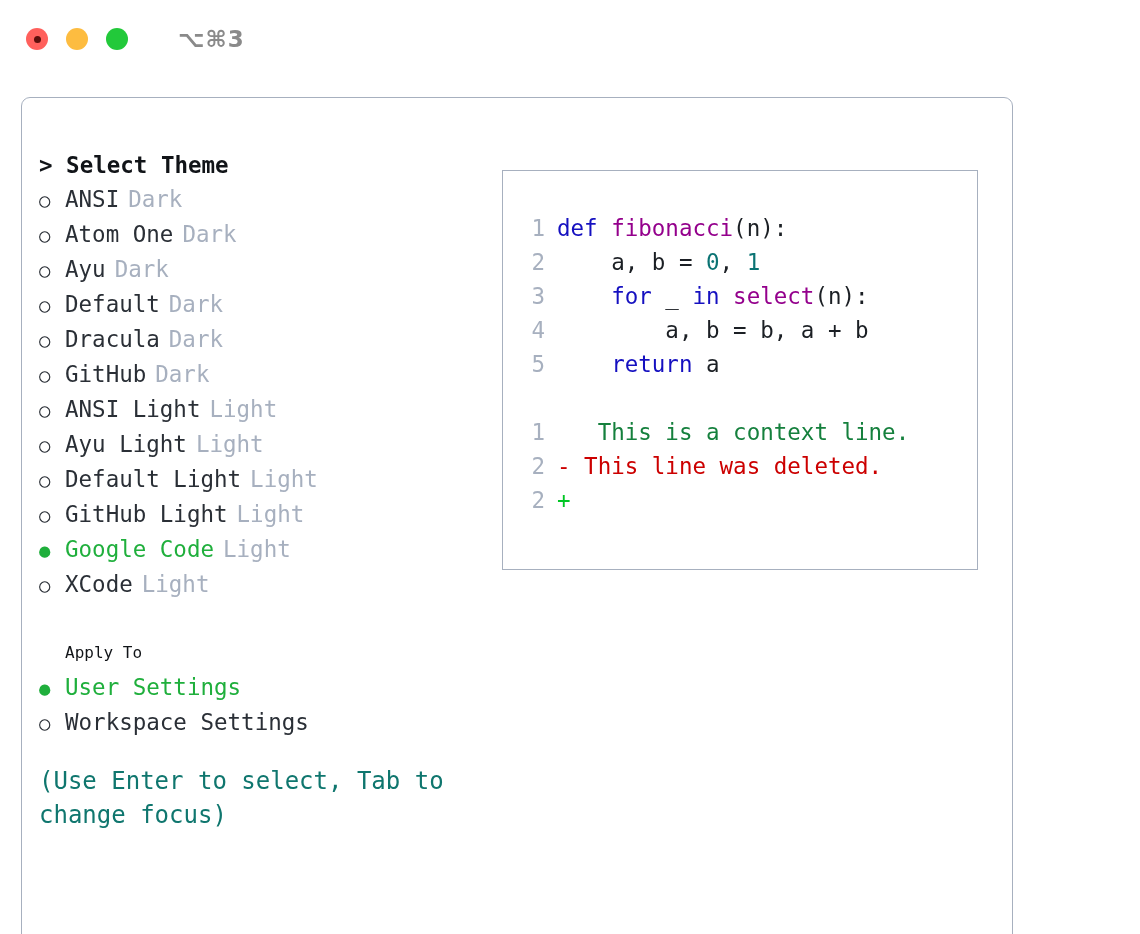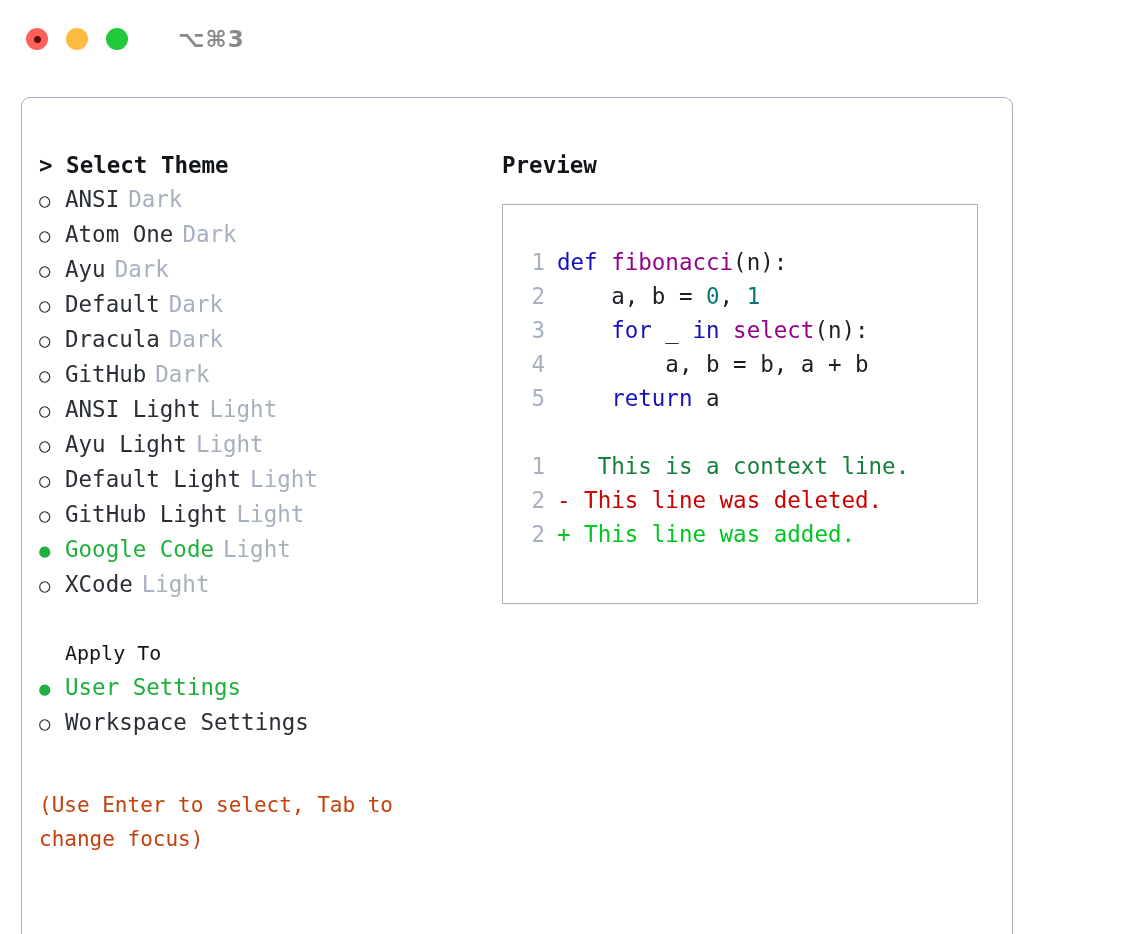--- a/index.html
+++ b/index.html
@@ -113,30 +113,30 @@
     color: #2a2f36;
   }
   .marker.filled { color: #1faf3c; }
   .opt-name  { color: #2a2f36; }
   .opt-name.selected { color: #1faf3c; }
   .opt-kind  { color: #a7b0bf; padding-left: 9px; text-align: right; }
 
   .section-gap { height: 34px; }
   .subhead {
     padding-left: 26px;
-    font-size: 20px;
+    font-size: 16px;
     line-height: 34px;
     color: #111418;
     white-space: pre;
   }
   .hint {
-    margin-top: 48px;
-    font-size: 21px;
-    line-height: 34px;
-    color: #c2410c;
+    margin-top: 24px;
+    font-size: 24px;
+    line-height: 34px;
+    color: #0f766e;
     width: 410px;
     white-space: pre-wrap;
   }
 
   
   .right-col {
     position: absolute;
     left: 480px;
     top: 50px;
     width: 490px;
@@ -216,33 +216,32 @@
 
       <div id="apply-list">
           <div class="opt-row"><span class="marker filled">●</span><span class="opt-name selected">User Settings</span></div>
           <div class="opt-row"><span class="marker">○</span><span class="opt-name">Workspace Settings</span></div>
         </div>
 
       <div class="hint">(Use Enter to select, Tab to change focus)</div>
     </div>
 
     <div class="right-col">
-      <div class="col-head">Preview</div>
 
       <div class="preview-box">
         <div id="code-block">
             <div class="code-line"><span class="lnum">1</span><span class="code-body"><span class="tok-kw">def </span><span class="tok-fn">fibonacci</span><span class="tok-pl">(n):</span></span></div>
             <div class="code-line"><span class="lnum">2</span><span class="code-body"><span class="tok-pl">    a, b = </span><span class="tok-num">0</span><span class="tok-pl">, </span><span class="tok-num">1</span></span></div>
             <div class="code-line"><span class="lnum">3</span><span class="code-body"><span class="tok-pl">    </span><span class="tok-kw">for</span><span class="tok-pl"> _ </span><span class="tok-kw">in</span><span class="tok-pl"> </span><span class="tok-fn">select</span><span class="tok-pl">(n):</span></span></div>
             <div class="code-line"><span class="lnum">4</span><span class="code-body"><span class="tok-pl">        a, b = b, a + b</span></span></div>
             <div class="code-line"><span class="lnum">5</span><span class="code-body"><span class="tok-pl">    </span><span class="tok-kw">return</span><span class="tok-pl"> a</span></span></div>
           </div>
         <div class="blank-line"></div>
         <div id="diff-block">
             <div class="code-line"><span class="lnum">1</span><span class="diff-ctx"> </span><span class="code-body diff-ctx">  This is a context line.</span></div>
             <div class="code-line"><span class="lnum">2</span><span class="diff-del">-</span><span class="code-body diff-del"> This line was deleted.</span></div>
-            <div class="code-line"><span class="lnum">2</span><span class="diff-add">+</span><span class="code-body diff-add"> This line was added.</span></div>
+            <div class="code-line"><span class="lnum">2</span><span class="diff-add">+</span></div>
           </div>
       </div>
     </div>
 
   </div>
 </div>
 
 </body></html>

